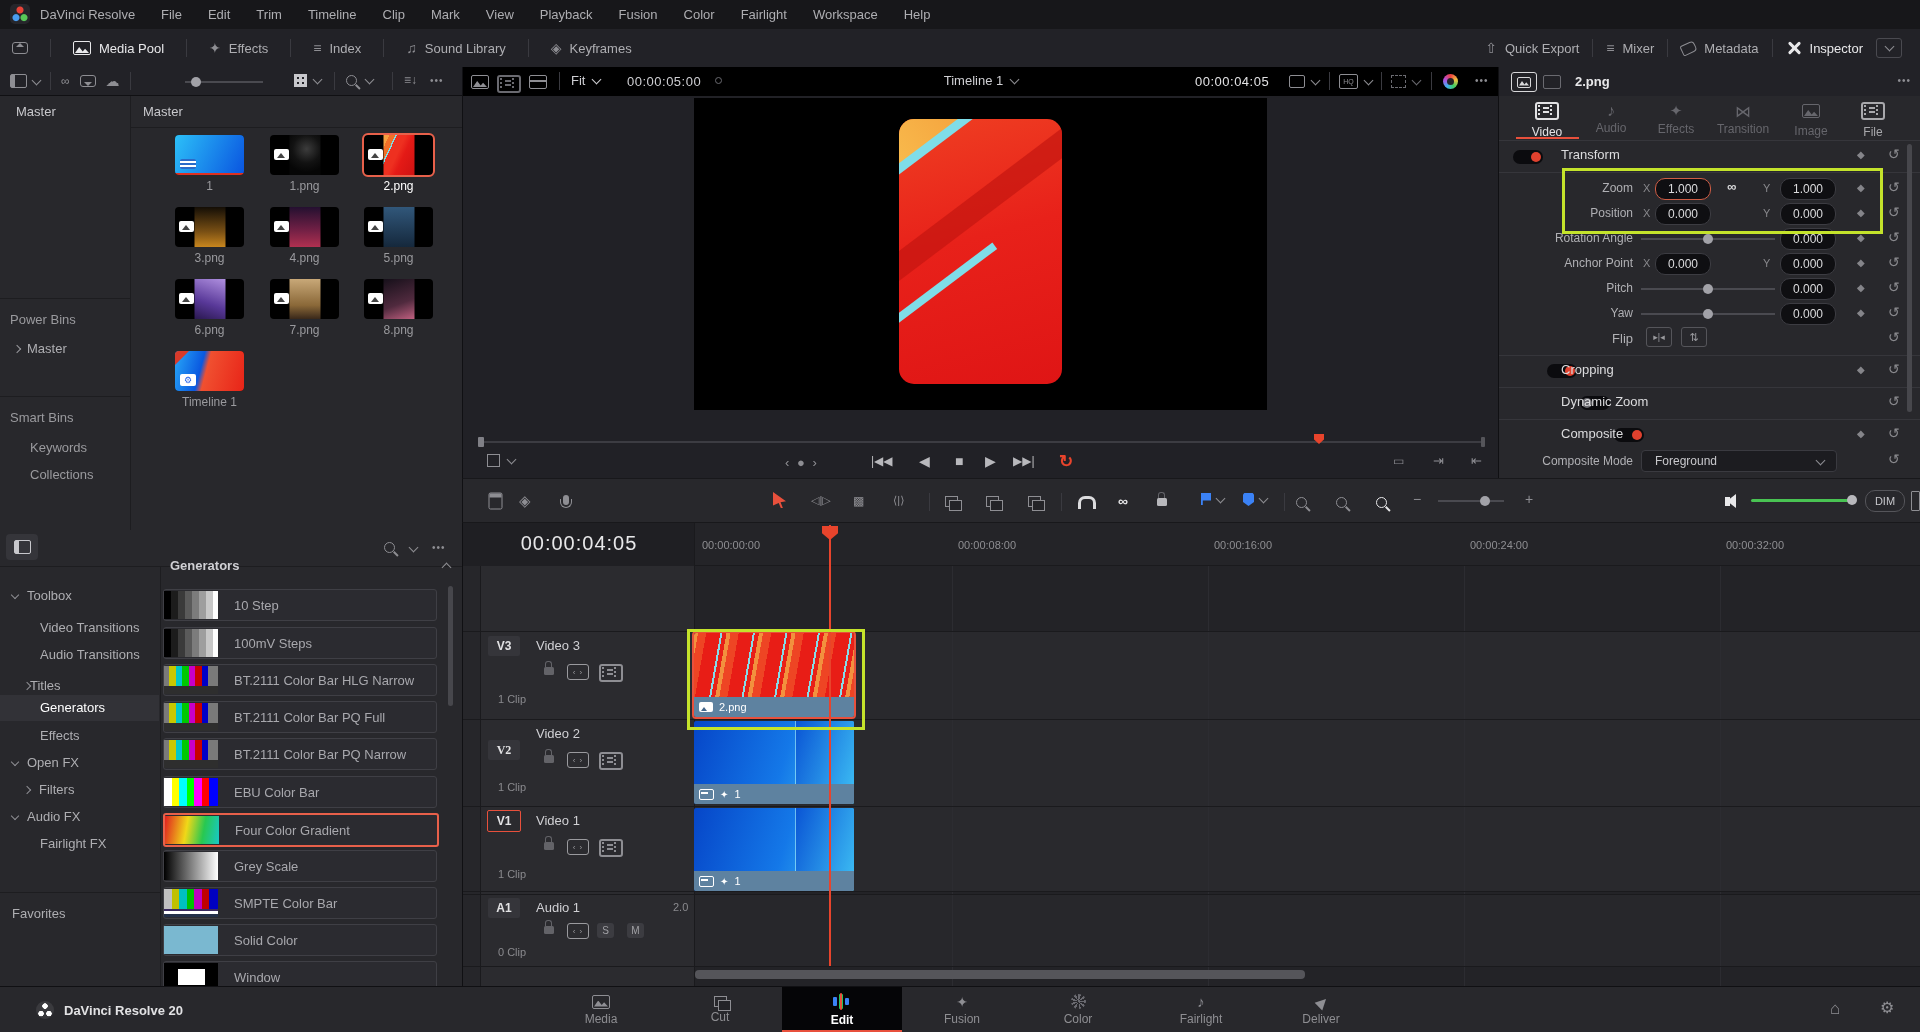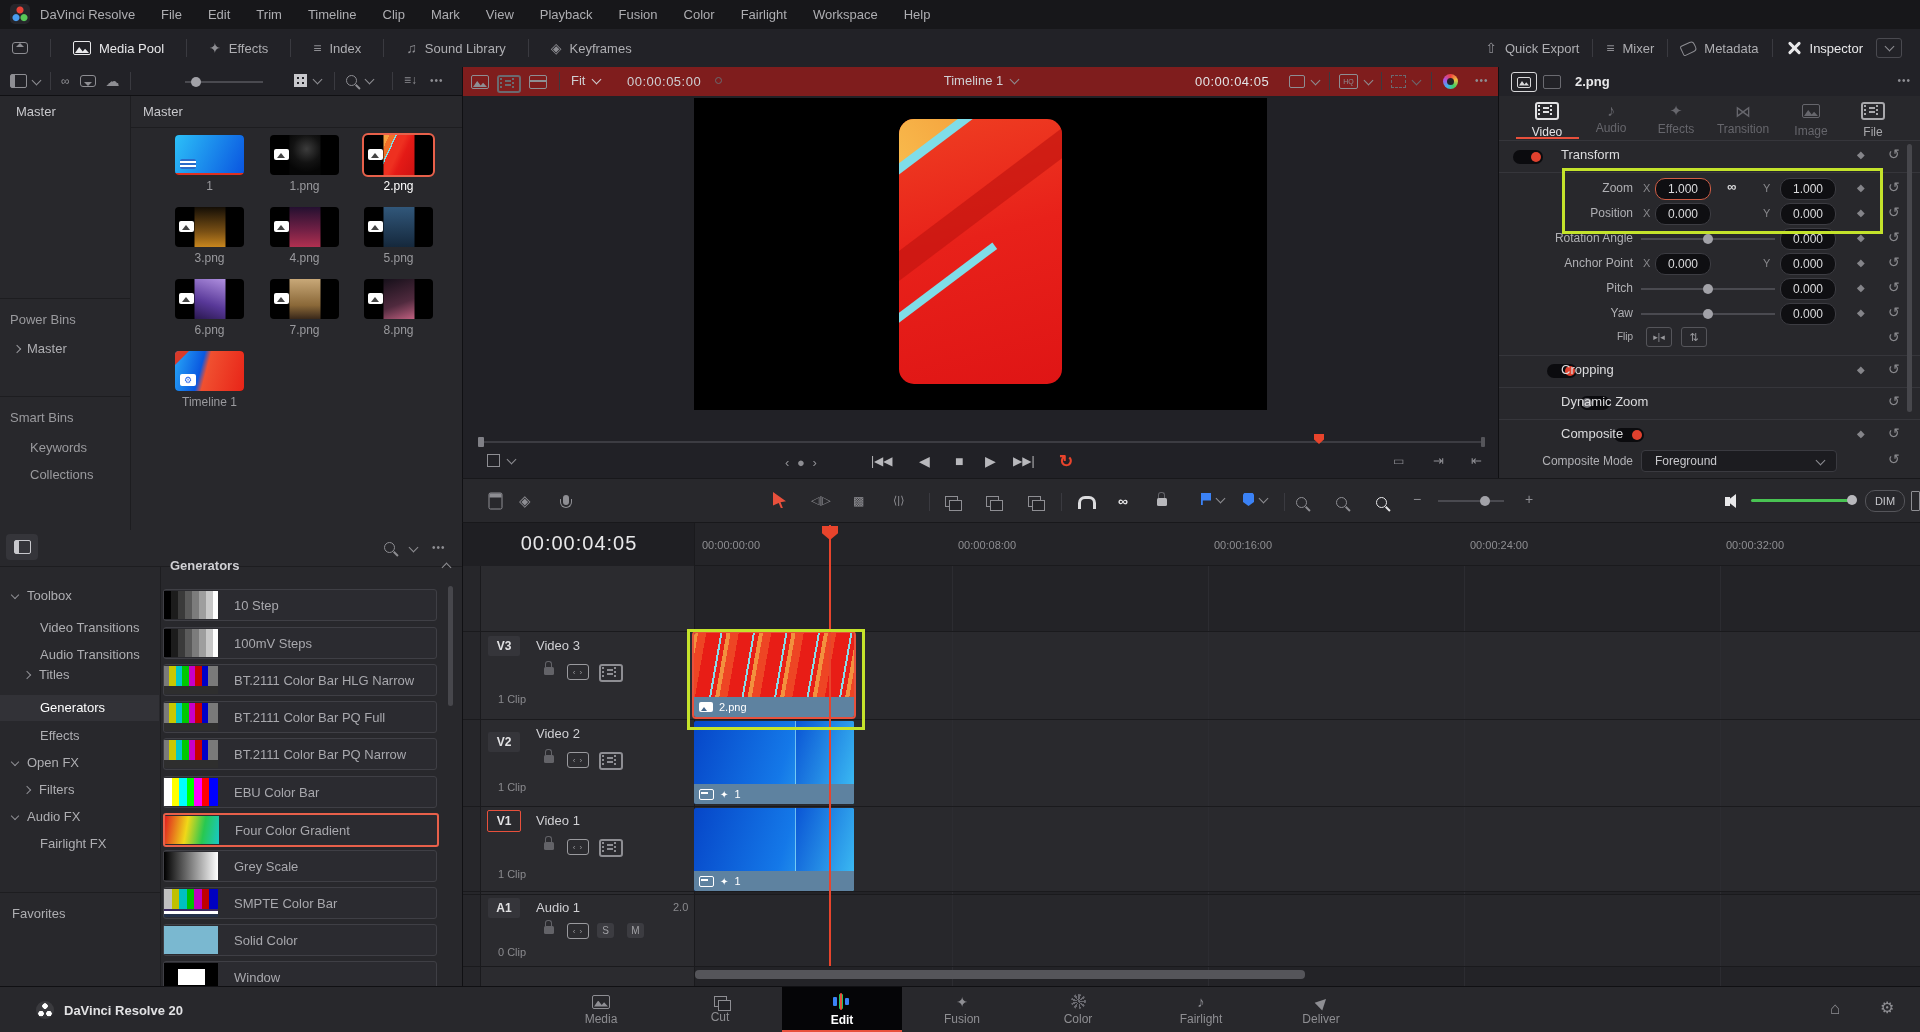--- a/index.html
+++ b/index.html
@@ -213,21 +213,21 @@
     <span class="abs vd" style="left:334px;top:5px;"></span>
     <span class="abs flex ic" style="left:346px;top:8px;">
         <span class="srch"></span>
         <span class="chev" style="margin-left:9px;margin-top:-2px;"></span>
       </span>
     <span class="abs vd" style="left:392px;top:5px;"></span>
     <span class="abs ic" style="left:404px;top:7px;font-size:12px;">≡↓</span>
     <span class="abs ic" style="left:430px;top:9px;font-size:10px;letter-spacing:1px;">•••</span>
   </div>
 
-  <div class="abs" style="left:462px;top:67px;width:1036px;height:29px;background:#7f1d1d;border-bottom:1px solid #101013;border-left:1px solid #101013;">
+  <div class="abs" style="left:462px;top:67px;width:1036px;height:29px;background:#000000;border-bottom:1px solid #101013;border-left:1px solid #101013;">
     <span class="abs flex ic" style="left:8px;top:8px;">
         <span class="pic"></span>
       </span>
     <span class="abs flex dim" style="left:34px;top:8px;">
         <span class="film"></span>
       </span>
     <span class="abs flex ic" style="left:66px;top:8px;">
         <span style="width:16px;height:12px;border:1.5px solid currentColor;border-radius:2px;position:relative;">
           <i style="position:absolute;left:0;right:0;top:4px;height:1.5px;background:currentColor;"></i>
         </span>
@@ -448,21 +448,21 @@
     
     <span class="abs" style="left:0;top:210px;width:134px;text-align:right;font-size:12px;color:#b0b0b4;">Yaw</span>
     <span class="strack" style="left:142px;top:217px;width:134px;">
         <i class="sthumb" style="left:62px;"></i>
       </span>
     <span class="nbox" style="left:281px;top:207px;">0.000</span>
     <span class="abs diam" style="left:358px;top:211px;">◆</span>
     <span class="abs rst" style="left:389px;top:208px;">↺</span>
 
     
-    <span class="abs" style="left:0;top:235px;width:134px;text-align:right;font-size:10px;color:#b0b0b4;">Flip</span>
+    <span class="abs" style="left:0;top:235px;width:134px;text-align:right;font-size:13px;color:#b0b0b4;">Flip</span>
     <span class="abs flex ctr" style="left:147px;top:231px;width:24px;height:18px;border:1px solid #55555a;border-radius:3px;color:#9a9a9e;font-size:9px;">▸|◂</span>
     <span class="abs flex ctr" style="left:182px;top:231px;width:24px;height:18px;border:1px solid #55555a;border-radius:3px;color:#9a9a9e;font-size:11px;">⇅</span>
     <span class="abs rst" style="left:389px;top:233px;">↺</span>
 
     
     <span class="abs" style="left:0;top:259px;width:422px;height:1px;background:#36363b;"></span>
     <span class="abs toggle on" style="left:14px;top:268px;"><i></i></span>
     <span class="abs" style="left:62px;top:266px;font-size:13px;color:#dcdcde;">Cropping</span>
     <span class="abs diam" style="left:358px;top:268px;">◆</span>
     <span class="abs rst" style="left:389px;top:265px;">↺</span>
@@ -543,21 +543,21 @@
       <span class="abs ic" style="left:432px;top:13px;font-size:10px;letter-spacing:1px;">•••</span>
     </div>
 
     <div class="abs" style="left:0;top:36px;width:160px;height:420px;border-right:1px solid #1d1d20;">
       <span class="abs flex" style="left:12px;top:22px;gap:9px;">
           <span class="chev" style="width:5px;height:5px;color:#8e8e93;margin-top:-2px;"></span>
           <span class="lbl">Toolbox</span>
         </span>
       <span class="abs lbl" style="left:40px;top:54px;">Video Transitions</span>
       <span class="abs lbl" style="left:40px;top:81px;">Audio Transitions</span>
-      <span class="abs flex" style="left:24px;top:101px;gap:9px;">
+      <span class="abs flex" style="left:24px;top:112px;">
           <span class="chev chev-r" style="width:5px;height:5px;color:#8e8e93;"></span>
           <span class="lbl">Titles</span>
         </span>
       <div class="abs" style="left:0;top:129px;width:159px;height:26px;background:#323237;">
           <span class="abs" style="left:40px;top:5px;color:#fff;font-size:13px;">Generators</span>
         </div>
       <span class="abs lbl" style="left:40px;top:162px;">Effects</span>
       <span class="abs flex" style="left:12px;top:189px;gap:9px;">
           <span class="chev" style="width:5px;height:5px;color:#8e8e93;margin-top:-2px;"></span>
           <span class="lbl">Open FX</span>
@@ -657,21 +657,21 @@
       <div class="abs" style="left:18px;top:65px;width:214px;height:88px;">
         <span class="trkid" style="left:7px;top:5px;">V3</span>
         <span class="abs" style="left:55px;top:7px;font-size:13px;color:#d0d0d4;">Video 3</span>
         <span class="abs" style="left:63px;top:30px;"><span class="lockic"></span></span>
         <span class="abs asel" style="left:86px;top:33px;">‹ ›</span>
         <span class="abs film ic" style="left:118px;top:33px;"></span>
         <span class="abs" style="left:17px;top:62px;font-size:11px;color:#8a8a8e;">1 Clip</span>
       </div>
 
       <div class="abs" style="left:18px;top:153px;width:214px;height:87px;">
-        <span class="trkid" style="left:7px;top:13px;">V2</span>
+        <span class="trkid" style="left:7px;top:21px;font-family:Liberation Serif, serif;">V2</span>
         <span class="abs" style="left:55px;top:7px;font-size:13px;color:#d0d0d4;">Video 2</span>
         <span class="abs" style="left:63px;top:30px;"><span class="lockic"></span></span>
         <span class="abs asel" style="left:86px;top:33px;">‹ ›</span>
         <span class="abs film ic" style="left:118px;top:33px;"></span>
         <span class="abs" style="left:17px;top:62px;font-size:11px;color:#8a8a8e;">1 Clip</span>
       </div>
 
       <div class="abs" style="left:18px;top:240px;width:214px;height:85px;">
         <span class="trkid hot" style="left:6px;top:4px;">V1</span>
         <span class="abs" style="left:55px;top:7px;font-size:13px;color:#d0d0d4;">Video 1</span>

